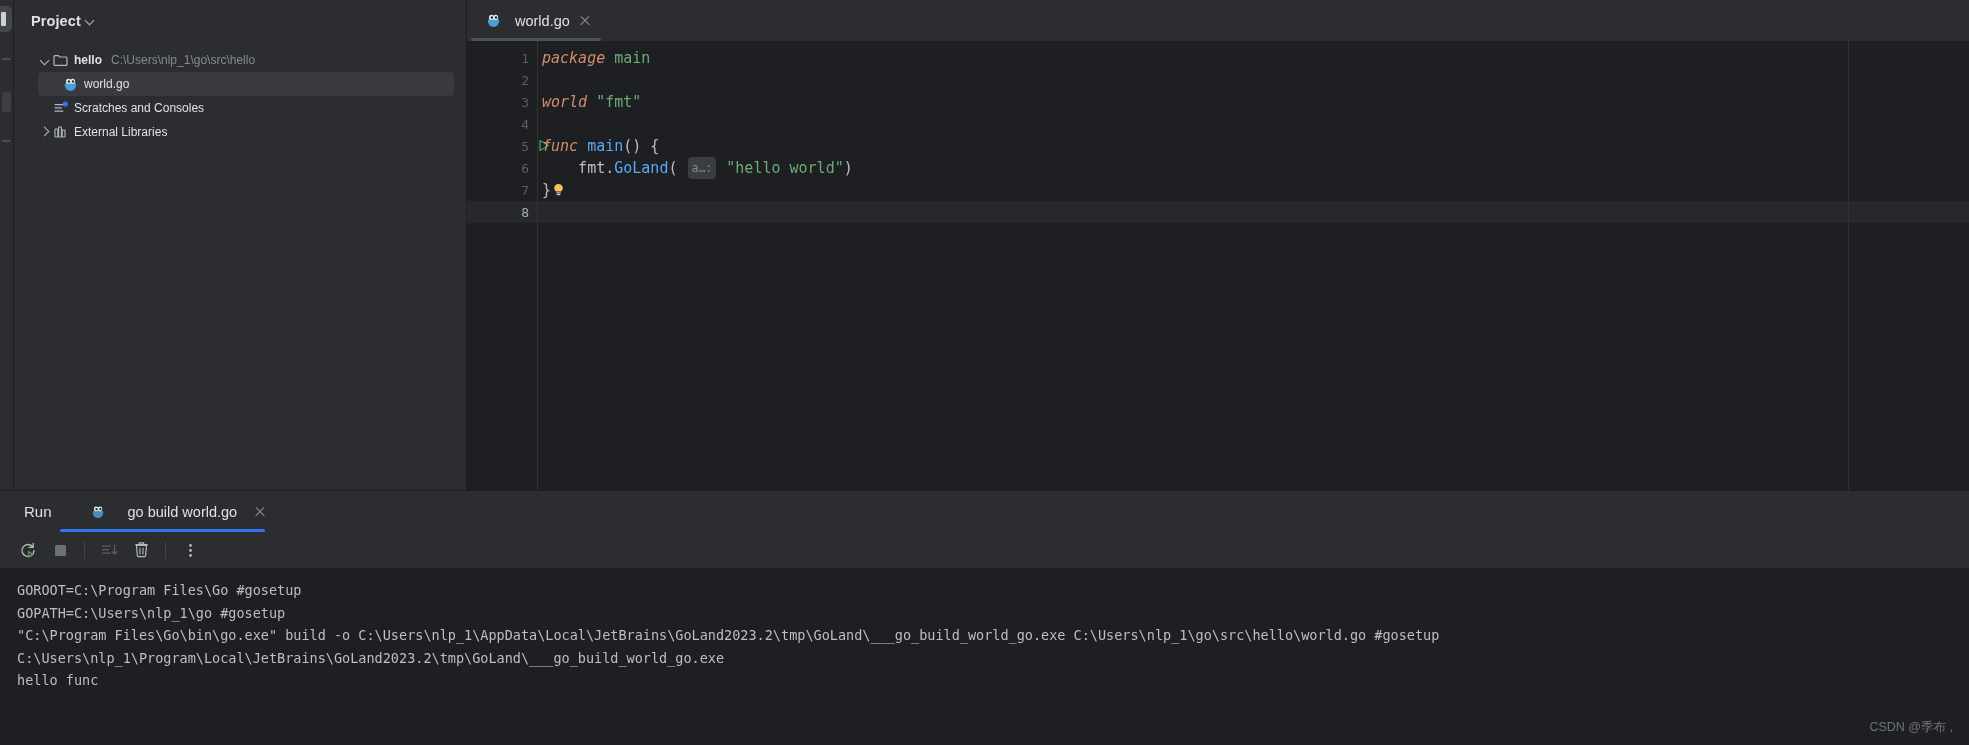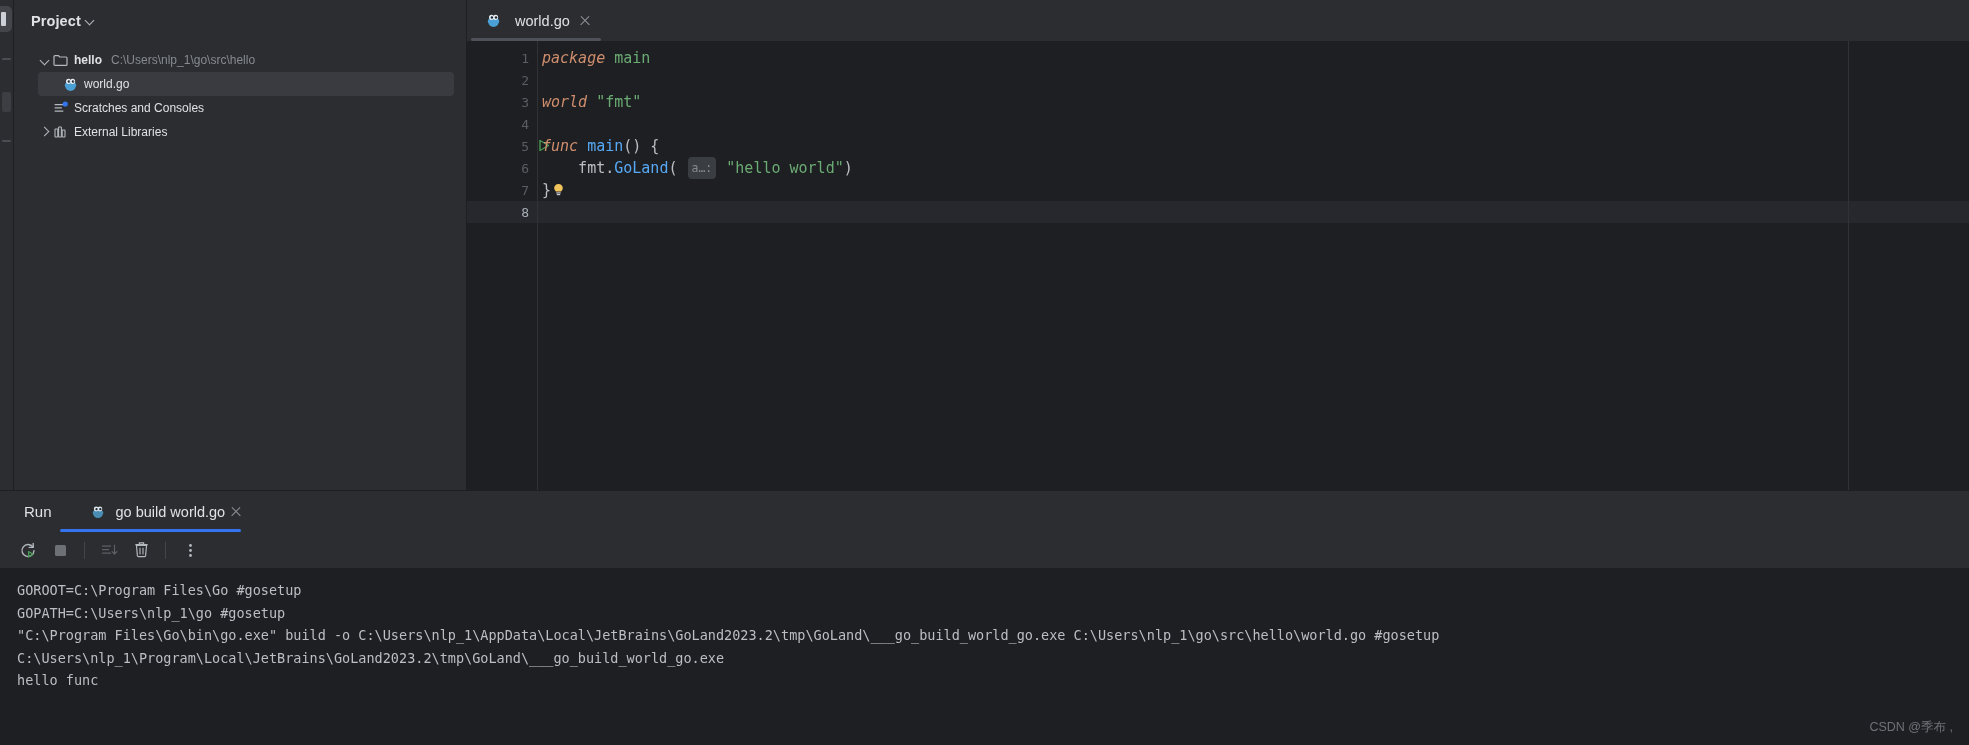--- a/index.html
+++ b/index.html
@@ -112,21 +112,21 @@
     font-family:"DejaVu Sans Mono", monospace;
   }
   .bulb { display:inline-block; width:13px; height:15px; position:relative; top:3px; margin-left:1px; }
 
   .editor-sep { position:absolute; top:0; bottom:0; width:1px; background:#303236; }
 
   
   .runpanel { flex:1; display:flex; flex-direction:column; background:#2b2d30; border-top:1px solid #1e1f22; }
   .run-tabbar { height:41px; display:flex; align-items:center; position:relative; padding-left:24px; gap:30px; }
   .run-label { font-size:15px; color:#dfe1e5; }
-  .run-tab { display:flex; align-items:center; gap:4px; height:41px; position:relative; padding:0 8px; }
+  .run-tab { display:flex; align-items:center; gap:16px; height:41px; position:relative; padding:0 8px; }
   .run-tab-title { font-size:14.5px; color:#dfe1e5; }
   .run-tab.active:after{
     content:""; position:absolute; left:-22px; right:10px; bottom:0; height:3px;
     background:#3574f0; border-radius:2px;
   }
   .run-toolbar { height:36px; display:flex; align-items:center; padding-left:14px; gap:4px; }
   .tb-btn { width:28px; height:26px; display:flex; align-items:center; justify-content:center; }
   .tb-div { width:1px; height:17px; background:#43454a; margin:0 6px; }
   .console {
     flex:1; background:#1e1f22; padding:11px 0 0 17px; overflow:hidden; position:relative;

